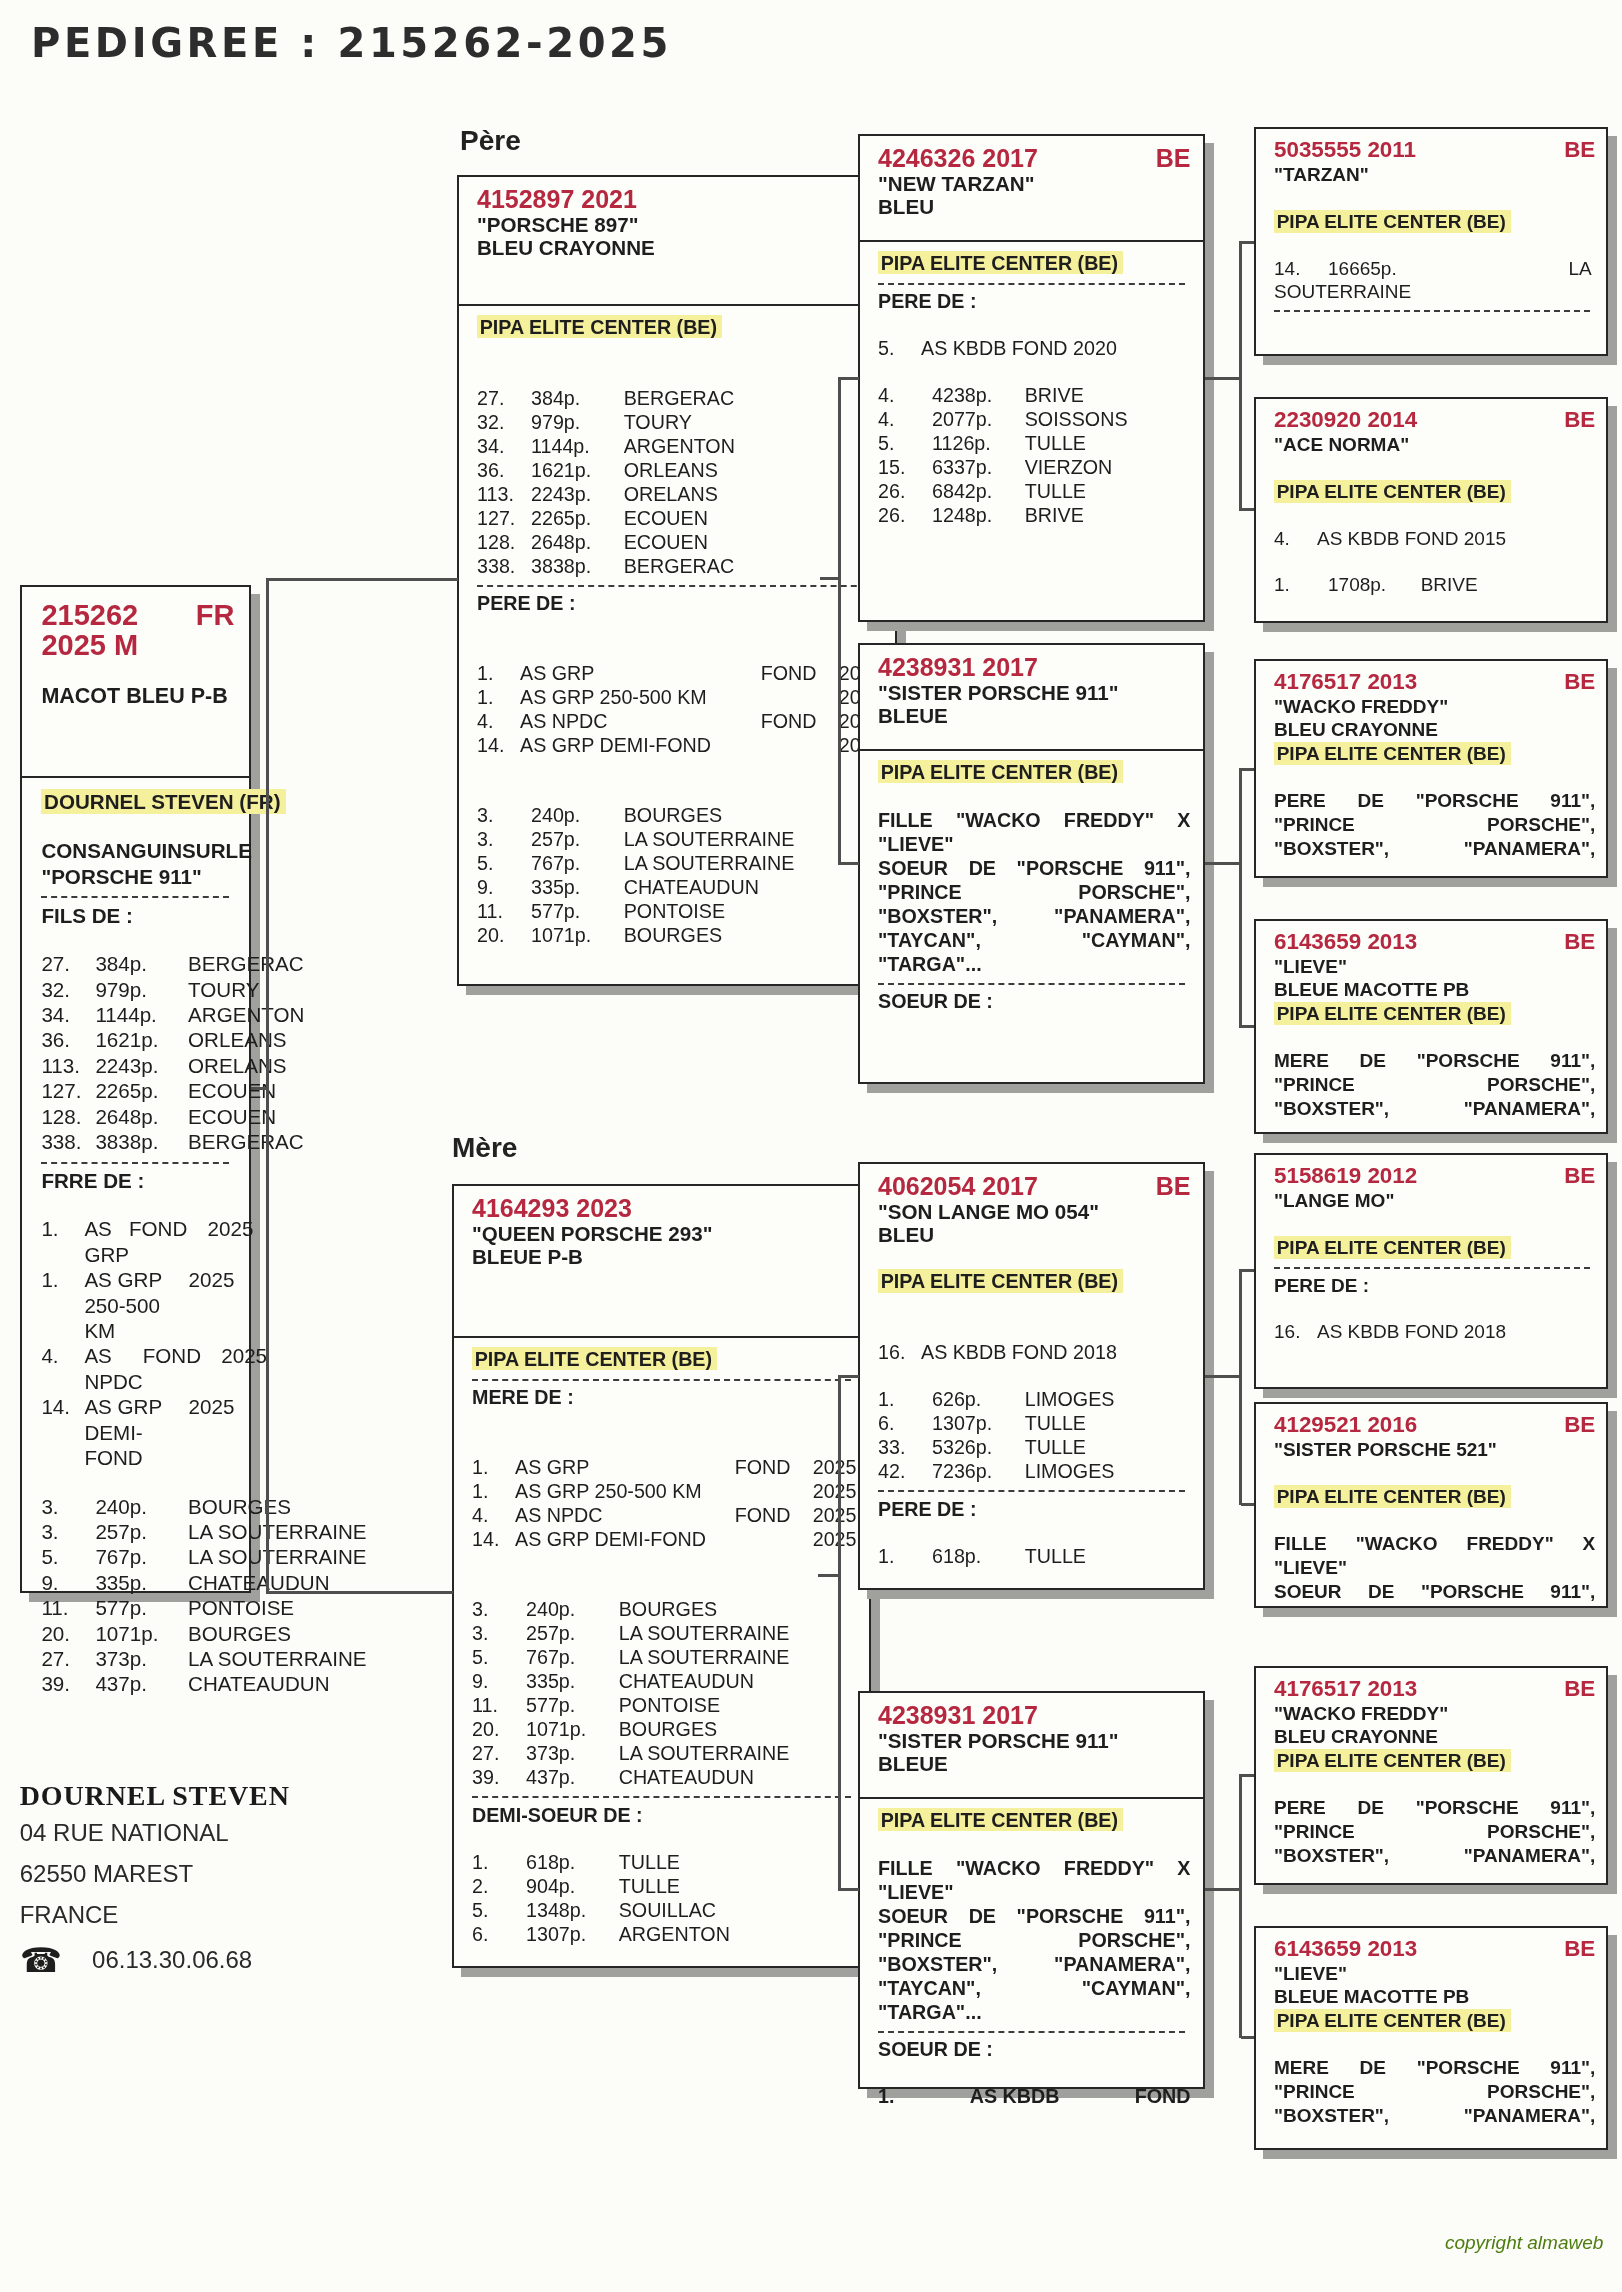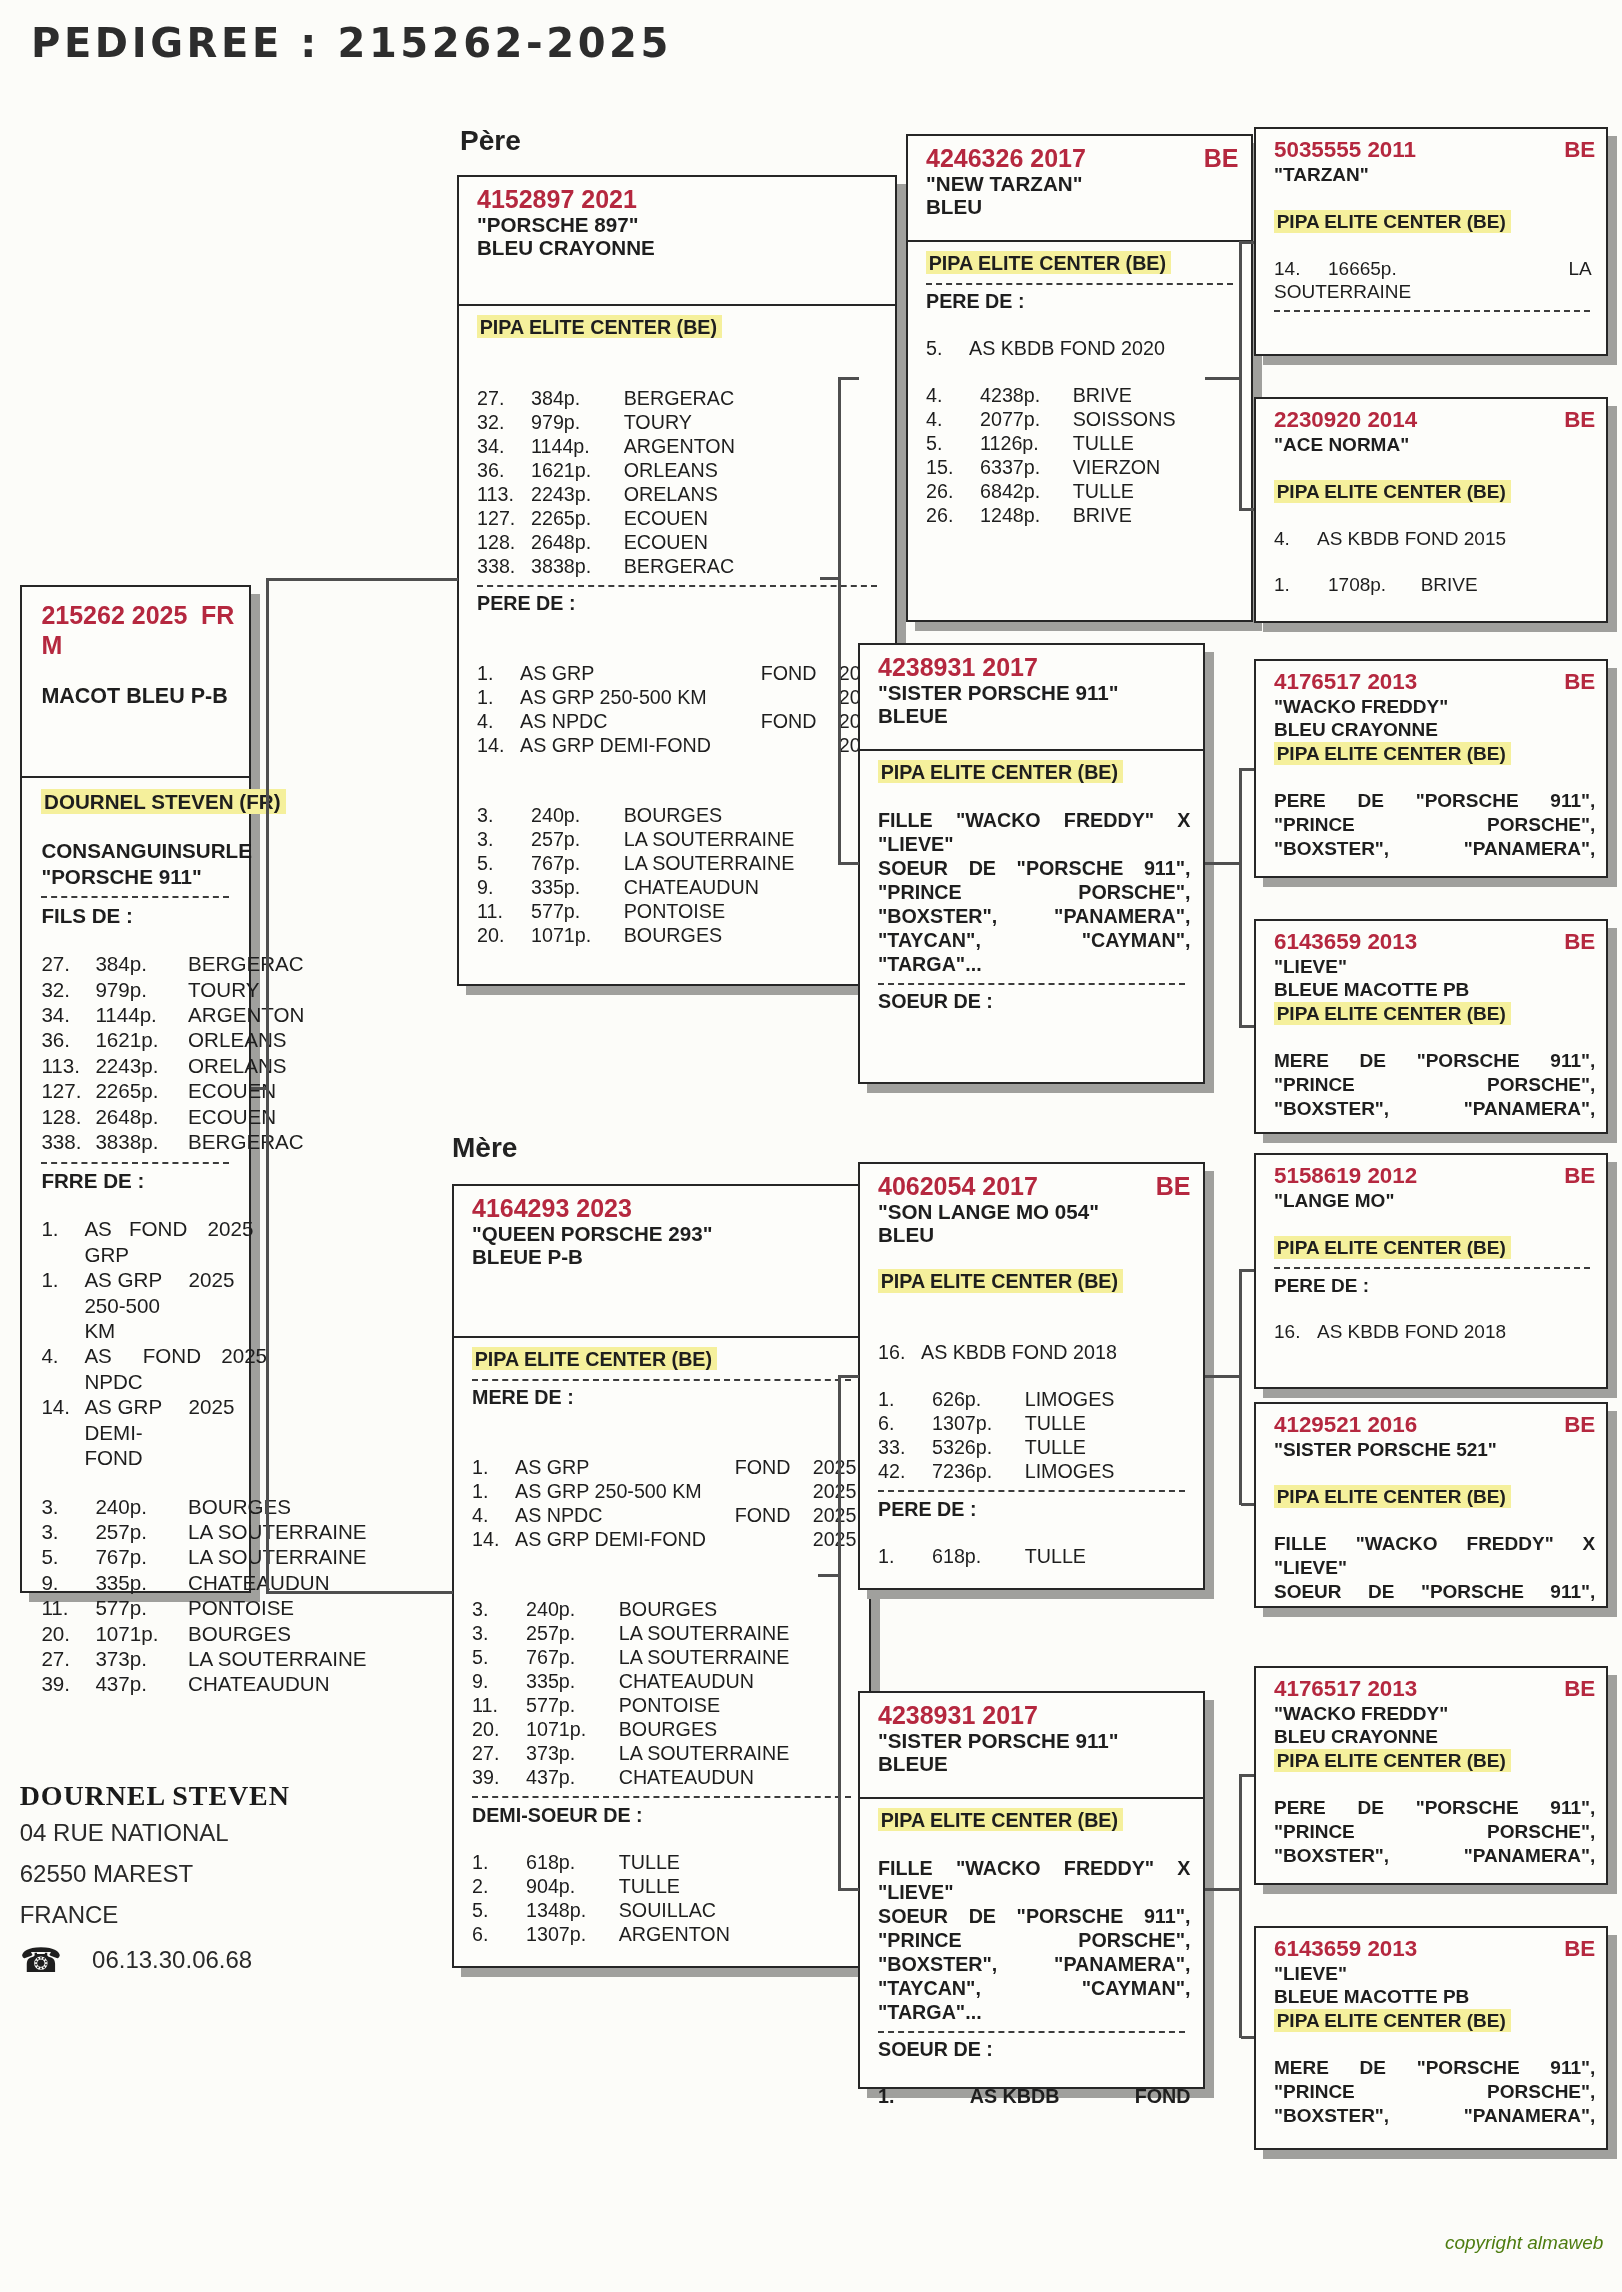--- a/index.html
+++ b/index.html
@@ -29,21 +29,21 @@
     border:2.7px solid var(--line);
     box-shadow:9px 9px 0 0 #a0a09d;
   }
   
   .c1{font-size:20.6px;line-height:25.4px;padding:12.5px 14.3px 0 19.7px;}
   .c2,.c3{font-size:19.7px;line-height:24px;padding:9px 12.5px 0 18px;}
   .c4{font-size:19px;line-height:23px;padding:7.2px 10.7px 0 18px;}
 
   .idrow{display:flex;justify-content:space-between;align-items:baseline;
          font-weight:700;color:var(--red);}
-  .c1 .idrow{font-size:25px;line-height:30px;}
+  .c1 .idrow{font-size:29px;line-height:30px;}
   .c2 .idrow,.c3 .idrow{font-size:25px;line-height:27px;}
   .c4 .idrow{font-size:22.4px;line-height:27px;}
   .nameline{font-weight:700;}
   .c1 .nameline{margin-top:23px;font-size:21.5px;line-height:27px;}
   .c2 .nameline,.c3 .nameline{font-size:20.6px;line-height:23px;}
   .c4 .nameline{font-size:19px;line-height:23px;}
 
   .gap{height:23px;}
   .divider{height:0;border-top:2.7px solid var(--line);margin:21.5px -12.5px 9px -18px;}
   .c1 .divider{margin:43px -14.3px 10.7px -19.7px;}
@@ -67,21 +67,21 @@
 
   .jlrow{display:flex;justify-content:space-between;font-weight:700;}
   .jlrow.jl1{justify-content:flex-start;}
   .c3 .jlrow{line-height:24px;}
   .c4 .jlrow{line-height:24px;}
 
   
   .b1{left:19.7px;top:585px;width:231px;height:1008px;}
   .b2{left:457px;top:175px;width:440px;height:811px;}
   .b3{left:452px;top:1184px;width:419px;height:784px;}
-  .b4{left:906px;top:134px;width:347px;height:488px;}
+  .b4{left:858px;top:134px;width:347px;height:488px;}
   .b5{left:858px;top:643px;width:347px;height:441px;}
   .b6{left:858px;top:1162px;width:347px;height:428px;}
   .b7{left:858px;top:1691px;width:347px;height:398px;}
   .b8{left:1254px;top:127px;width:354px;height:229px;}
   .b9{left:1254px;top:397px;width:354px;height:226px;}
   .b10{left:1254px;top:659px;width:354px;height:219px;}
   .b11{left:1254px;top:919px;width:354px;height:215px;}
   .b12{left:1254px;top:1153px;width:354px;height:236px;}
   .b13{left:1254px;top:1402px;width:354px;height:206px;}
   .b14{left:1254px;top:1666px;width:354px;height:219px;}

